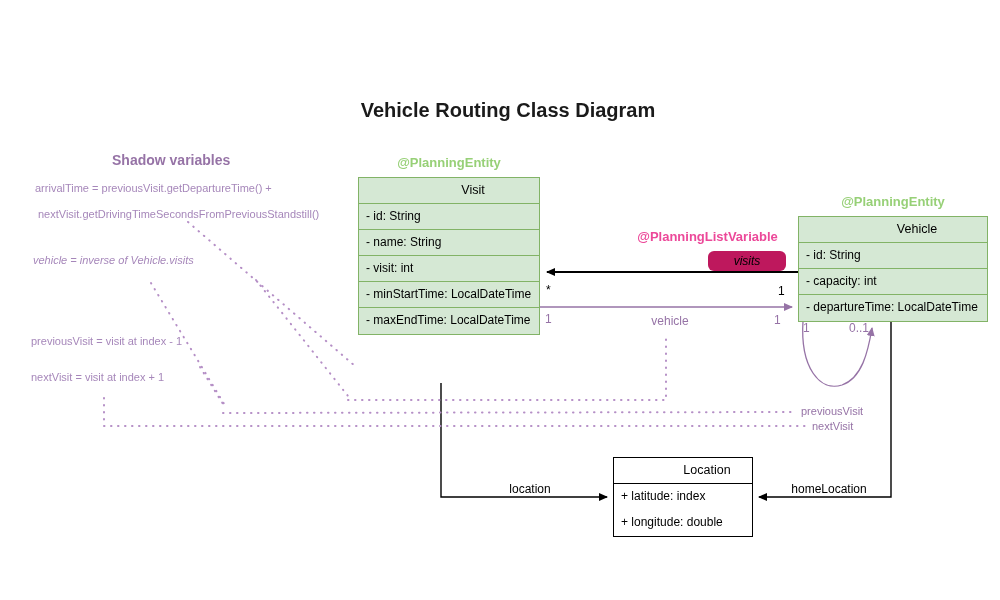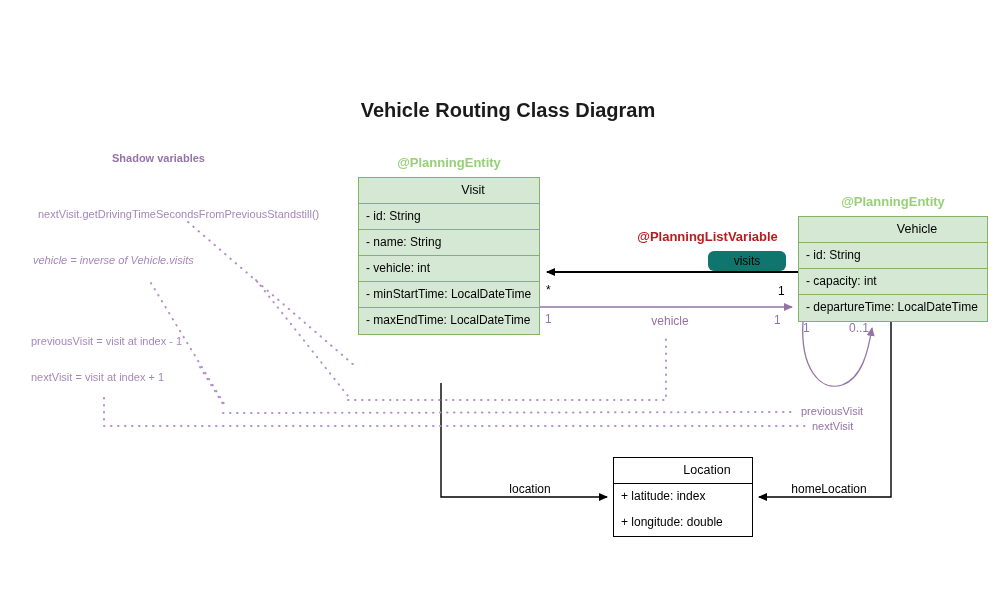--- a/index.html
+++ b/index.html
@@ -4,53 +4,53 @@
 <style>
   * { margin: 0; padding: 0; box-sizing: border-box; }
   html, body { width: 1000px; height: 600px; background: #ffffff; overflow: hidden; }
   body { font-family: "Liberation Sans", sans-serif; position: relative; }
   .canvas { position: absolute; left: 8px; top: 0; width: 1000px; height: 464px; background: #ffffff; }
   svg.connectors { position: absolute; left: 0; top: 0; width: 1000px; height: 600px; }
 
   .diagram-title { position: absolute; left: 0; top: 99px; width: 1000px; text-align: center;
     font-size: 20px; font-weight: bold; color: #1a1a1a; }
 
-  .shadow-heading { position: absolute; left: 104px; top: 152px; font-size: 11px; font-weight: bold; color: #9673a6; }
+  .shadow-heading { position: absolute; left: 104px; top: 152px; font-size: 14px; font-weight: bold; color: #9673a6; }
   .shadow-note { position: absolute; font-size: 11px; color: #a687ba; white-space: nowrap; }
   .note-0 { left: 27px; top: 182px; }
   .note-1 { left: 30px; top: 208px; }
   .note-2 { left: 25px; top: 254px; font-style: italic; }
   .note-3 { left: 23px; top: 335px; }
   .note-4 { left: 23px; top: 371px; }
 
   .stereotype { position: absolute; font-size: 13px; font-weight: bold; text-align: center; white-space: nowrap; }
   .stereo-green { color: #97d077; }
-  .stereo-orange { color: #b91c1c; }
+  .stereo-orange { color: #ec4899; }
   .visit-stereo { left: 350px; top: 155px; width: 182px; }
   .vehicle-stereo { left: 790px; top: 194px; width: 190px; }
   .listvar-stereo { left: 607px; top: 229px; width: 185px; }
 
   .uml-box { position: absolute; background: #ffffff; border: 1px solid #000000; }
   .uml-box.green { background: #d5e8d4; border-color: #82b366; }
   .uml-header { height: 26px; line-height: 25px; text-align: center; font-size: 12.5px; color: #000;
     border-bottom: 1px solid #000; padding-left: 48px; }
   .green .uml-header { border-bottom-color: #82b366; }
   .uml-row { height: 26px; line-height: 25px; font-size: 12px; color: #000; padding-left: 7px;
     border-bottom: 1px solid #82b366; white-space: nowrap; overflow: hidden; }
   .uml-row:last-child { border-bottom: none; }
   .uml-box.plain .uml-row { border-bottom: none; }
   .uml-row.purple-field { color: #9673a6; }
 
   .visit-box { left: 350px; top: 177px; width: 182px; }
   .vehicle-box { left: 790px; top: 216px; width: 190px; }
   .location-box { left: 605px; top: 457px; width: 140px; }
 
   .visits-badge { position: absolute; left: 700px; top: 251px; width: 78px; height: 20px;
-    background: #0f766e; border-radius: 6px; text-align: center; line-height: 20px;
-    font-size: 12px; color: #000; }
+    background: #be185d; border-radius: 6px; text-align: center; line-height: 20px;
+    font-size: 12px; color: #000; font-style: italic; }
 
   .mult { position: absolute; font-size: 12px; white-space: nowrap; }
   .mult.black { color: #000; }
   .mult.purple { color: #9673a6; }
   .m-star { left: 538px; top: 283px; }
   .m-one-black { left: 770px; top: 284px; }
   .m-one-p-left { left: 537px; top: 312px; }
   .m-one-p-right { left: 766px; top: 313px; }
   .m-loop-one { left: 795px; top: 321px; }
   .m-loop-01 { left: 841px; top: 321px; }
@@ -94,36 +94,37 @@
       <path d="M192,367 L215,404"></path>
       <path d="M96,398 L96,426 L800,426"></path>
       <path d="M248,280 L340,396"></path>
       <path d="M340,400 L658,400 L658,333"></path>
     </g>
   </svg>
 
   <div class="diagram-title">Vehicle Routing Class Diagram</div>
 
   <div class="shadow-heading">Shadow variables</div>
+  <div class="shadow-note note-0">arrivalTime = previousVisit.getDepartureTime() +</div>
   <div class="shadow-note note-1">nextVisit.getDrivingTimeSecondsFromPreviousStandstill()</div>
   <div class="shadow-note note-2">vehicle = inverse of Vehicle.visits</div>
   <div class="shadow-note note-3">previousVisit = visit at index - 1</div>
   <div class="shadow-note note-4">nextVisit = visit at index + 1</div>
 
   <div class="stereotype stereo-green visit-stereo">@PlanningEntity</div>
   <div class="stereotype stereo-green vehicle-stereo">@PlanningEntity</div>
   <div class="stereotype stereo-orange listvar-stereo">@PlanningListVariable</div>
 
   <div class="visits-badge">visits</div>
 
   <div class="uml-box green visit-box">
     <div class="uml-header">Visit</div>
     <div class="uml-row">- id: String</div>
     <div class="uml-row">- name: String</div>
-    <div class="uml-row">- vehicle: int</div>
+    <div class="uml-row">- visit: int</div>
     <div class="uml-row">- minStartTime: LocalDateTime</div>
     <div class="uml-row">- maxEndTime: LocalDateTime</div>
   </div>
 
   <div class="uml-box green vehicle-box">
     <div class="uml-header">Vehicle</div>
     <div class="uml-row">- id: String</div>
     <div class="uml-row">- capacity: int</div>
     <div class="uml-row">- departureTime: LocalDateTime</div>
   </div>

